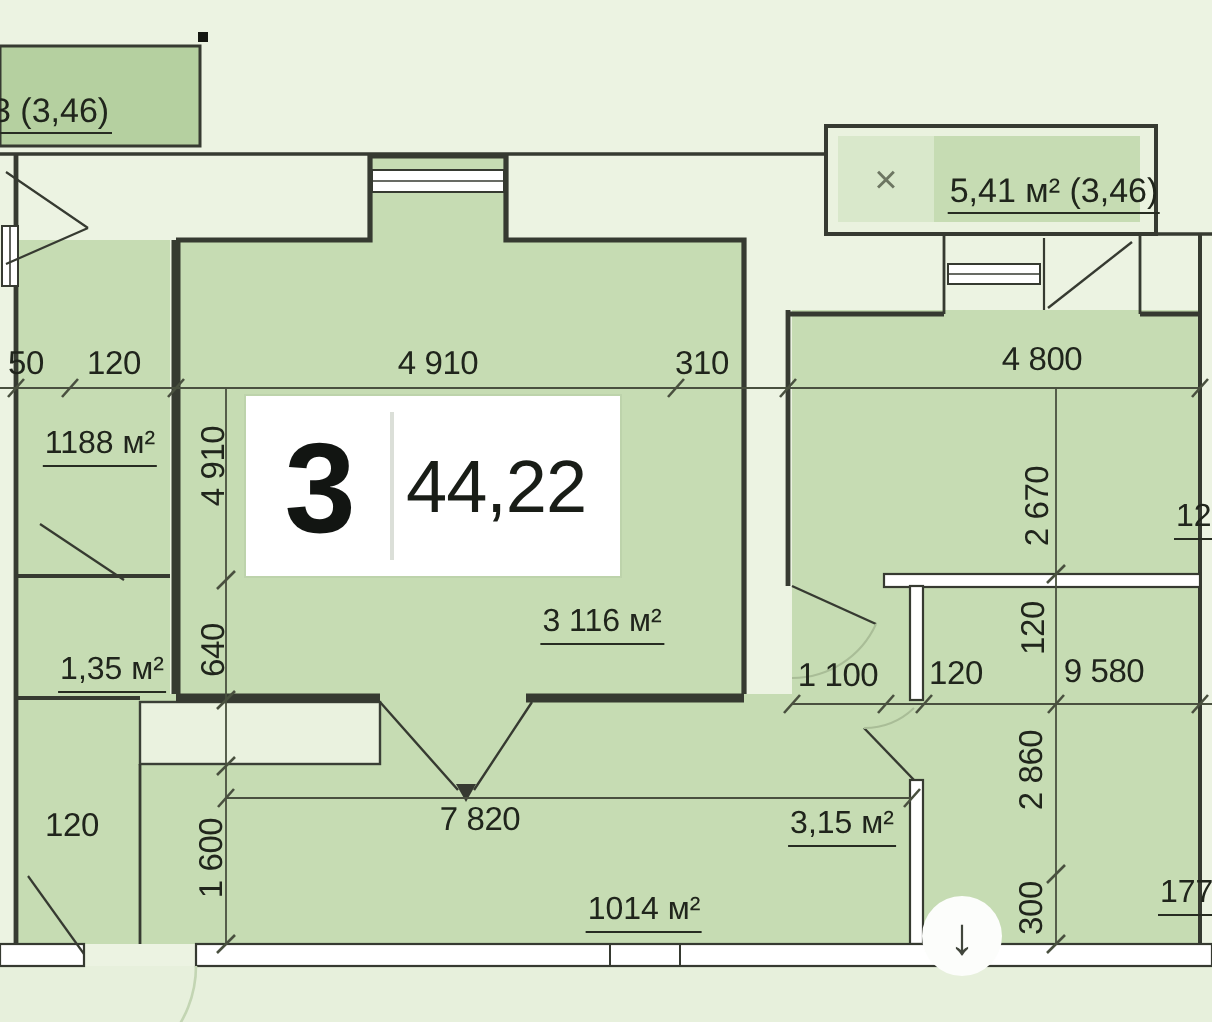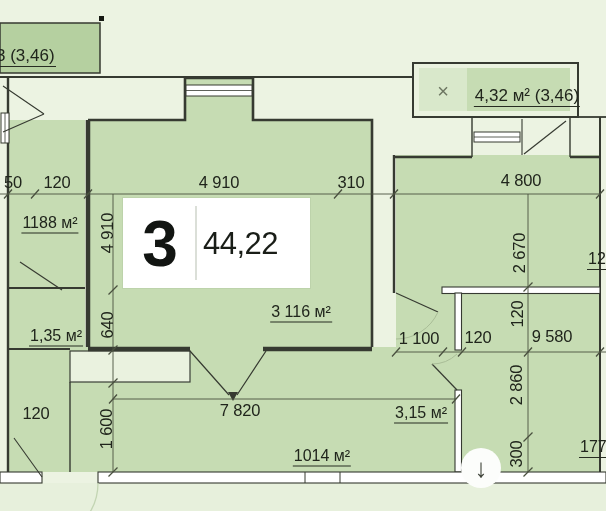--- a/index.html
+++ b/index.html
@@ -12,21 +12,21 @@
   .dim.nc{transform:none}
   .area{position:absolute;font-size:16px;line-height:1;color:#20251c;white-space:nowrap;
         transform:translate(-50%,-50%);border-bottom:1.3px solid #272c22;padding:0 1px 2px}
   .area.nc{transform:none}
   .area.big{font-size:17px}
   .card{position:absolute;left:123px;top:198px;width:187px;height:90px;background:#ffffff;
         display:flex;align-items:center;box-shadow:0 0 0 1px rgba(40,60,30,.05)}
   .card-num{width:72px;text-align:center;font-size:64px;font-weight:700;color:#121512;
             line-height:1;letter-spacing:-2px;padding-top:2px}
   .card-div{width:2px;height:74px;background:#dbdfd8}
-  .card-vals{flex:1;padding-left:6px;font-size:31px;color:#191d17;line-height:35px;letter-spacing:-.5px}
+  .card-vals{flex:1;padding-left:6px;font-size:37px;color:#191d17;line-height:35px;letter-spacing:-.5px}
   .stairs{position:absolute;left:481px;top:468px;width:40px;height:40px;border-radius:50%;
           background:#fcfdfb;transform:translate(-50%,-50%);display:flex;align-items:center;
           justify-content:center;font-size:26px;color:#41463c}
   .xmark{position:absolute;left:443px;top:91px;transform:translate(-50%,-50%);
          font-size:20px;color:#6d7662}
   .dot{position:absolute;left:99px;top:16px;width:5px;height:5px;background:#151812}
 </style>
 </head>
 <body>
 
@@ -131,21 +131,21 @@
   <div class="dim" style="left:552px;top:336px">9 580</div>
 
   <div class="dim" style="left:240px;top:410px">7 820</div>
   <div class="dim" style="left:36px;top:413px">120</div>
 
   <div class="area" style="left:301px;top:313px">3 116 м²</div>
   <div class="area" style="left:50px;top:224px">1188 м²</div>
   <div class="area" style="left:56px;top:337px">1,35 м²</div>
   <div class="area" style="left:421px;top:414px">3,15 м²</div>
   <div class="area" style="left:322px;top:457px">1014 м²</div>
-  <div class="area big" style="left:527px;top:97px">4,32 м² (3,46)</div>
+  <div class="area big" style="left:527px;top:97px">5,41 м² (3,46)</div>
   <div class="area nc big" style="left:-5px;top:47px">3 (3,46)</div>
   <div class="area nc" style="left:587px;top:251px">12</div>
   <div class="area nc" style="left:579px;top:439px">177</div>
 
   <div class="card">
     <div class="card-num">3</div>
     <div class="card-div"></div>
     <div class="card-vals">
       <div>44,22</div>
     </div>

